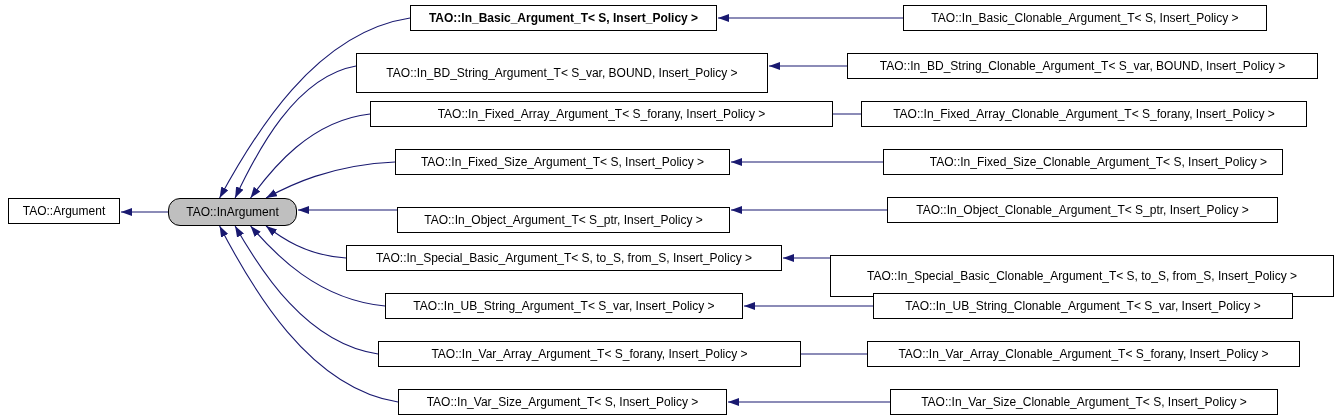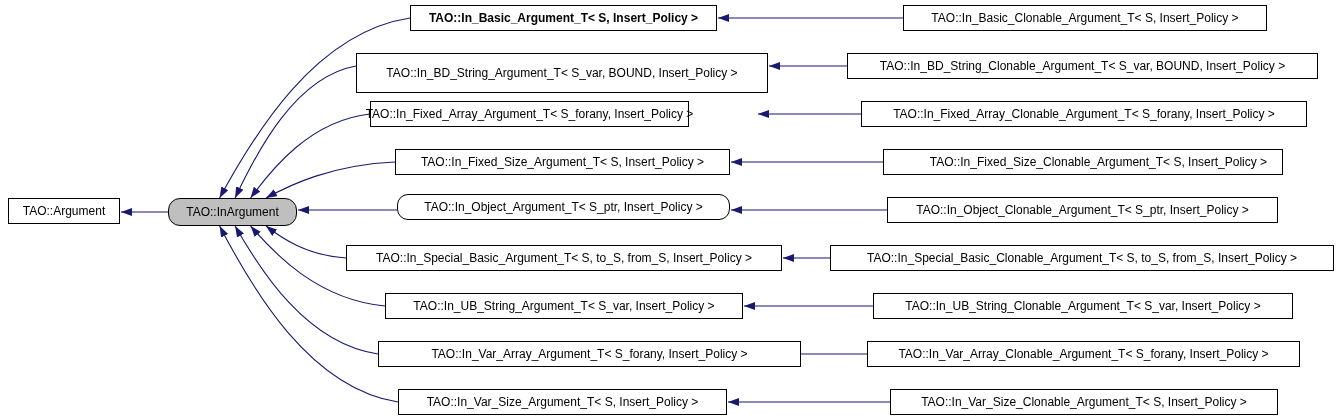--- a/index.html
+++ b/index.html
@@ -60,30 +60,30 @@
       <path d="M 830 258 L 783 258" class="edge" marker-end="url(#arrow)"></path>
       <path d="M 873 306 L 744 306" class="edge" marker-end="url(#arrow)"></path>
       <path d="M 867 354 L 751 354" class="edge" marker-end="url(#arrow)"></path>
       <path d="M 890 402 L 728 402" class="edge" marker-end="url(#arrow)"></path>
     </svg>
   <div id="node-layer">
       <div class="node" style="left: 8px; top: 198px; width: 112px; height: 26px;">TAO::Argument</div>
       <div class="node highlight" style="left: 168px; top: 198px; width: 129px; height: 28px; border-radius: 12px;">TAO::InArgument</div>
       <div class="node" style="left: 410px; top: 5px; width: 307px; height: 26px; font-weight: bold;">TAO::In_Basic_Argument_T&lt; S, Insert_Policy &gt;</div>
       <div class="node" style="left: 356px; top: 53px; width: 412px; height: 40px;">TAO::In_BD_String_Argument_T&lt; S_var, BOUND, Insert_Policy &gt;</div>
-      <div class="node" style="left: 370px; top: 101px; width: 319px; height: 26px;">TAO::In_Fixed_Array_Argument_T&lt; S_forany, Insert_Policy &gt;</div>
+      <div class="node" style="left: 370px; top: 101px; width: 463px; height: 26px;">TAO::In_Fixed_Array_Argument_T&lt; S_forany, Insert_Policy &gt;</div>
       <div class="node" style="left: 395px; top: 149px; width: 335px; height: 26px;">TAO::In_Fixed_Size_Argument_T&lt; S, Insert_Policy &gt;</div>
-      <div class="node" style="left: 397px; top: 194px; width: 333px; height: 26px; border-radius: 11px;">TAO::In_Object_Argument_T&lt; S_ptr, Insert_Policy &gt;</div>
+      <div class="node" style="left: 397px; top: 207px; width: 333px; height: 26px;">TAO::In_Object_Argument_T&lt; S_ptr, Insert_Policy &gt;</div>
       <div class="node" style="left: 346px; top: 245px; width: 436px; height: 26px;">TAO::In_Special_Basic_Argument_T&lt; S, to_S, from_S, Insert_Policy &gt;</div>
       <div class="node" style="left: 385px; top: 293px; width: 358px; height: 26px;">TAO::In_UB_String_Argument_T&lt; S_var, Insert_Policy &gt;</div>
       <div class="node" style="left: 378px; top: 341px; width: 423px; height: 26px;">TAO::In_Var_Array_Argument_T&lt; S_forany, Insert_Policy &gt;</div>
       <div class="node" style="left: 398px; top: 389px; width: 329px; height: 26px;">TAO::In_Var_Size_Argument_T&lt; S, Insert_Policy &gt;</div>
       <div class="node" style="left: 903px; top: 5px; width: 364px; height: 26px;">TAO::In_Basic_Clonable_Argument_T&lt; S, Insert_Policy &gt;</div>
       <div class="node" style="left: 847px; top: 53px; width: 471px; height: 26px;">TAO::In_BD_String_Clonable_Argument_T&lt; S_var, BOUND, Insert_Policy &gt;</div>
       <div class="node" style="left: 861px; top: 101px; width: 446px; height: 26px;">TAO::In_Fixed_Array_Clonable_Argument_T&lt; S_forany, Insert_Policy &gt;</div>
       <div class="node" style="left: 883px; top: 149px; width: 400px; height: 26px; padding-left: 31px;">TAO::In_Fixed_Size_Clonable_Argument_T&lt; S, Insert_Policy &gt;</div>
       <div class="node" style="left: 887px; top: 197px; width: 391px; height: 26px;">TAO::In_Object_Clonable_Argument_T&lt; S_ptr, Insert_Policy &gt;</div>
-      <div class="node" style="left: 830px; top: 245px; width: 504px; height: 26px;">TAO::In_Special_Basic_Clonable_Argument_T&lt; S, to_S, from_S, Insert_Policy &gt;</div>
+      <div class="node" style="left: 830px; top: 255px; width: 504px; height: 42px;">TAO::In_Special_Basic_Clonable_Argument_T&lt; S, to_S, from_S, Insert_Policy &gt;</div>
       <div class="node" style="left: 873px; top: 293px; width: 420px; height: 26px;">TAO::In_UB_String_Clonable_Argument_T&lt; S_var, Insert_Policy &gt;</div>
       <div class="node" style="left: 867px; top: 341px; width: 433px; height: 26px;">TAO::In_Var_Array_Clonable_Argument_T&lt; S_forany, Insert_Policy &gt;</div>
       <div class="node" style="left: 890px; top: 389px; width: 388px; height: 26px;">TAO::In_Var_Size_Clonable_Argument_T&lt; S, Insert_Policy &gt;</div>
     </div>
 </div>
 
 </body></html>

